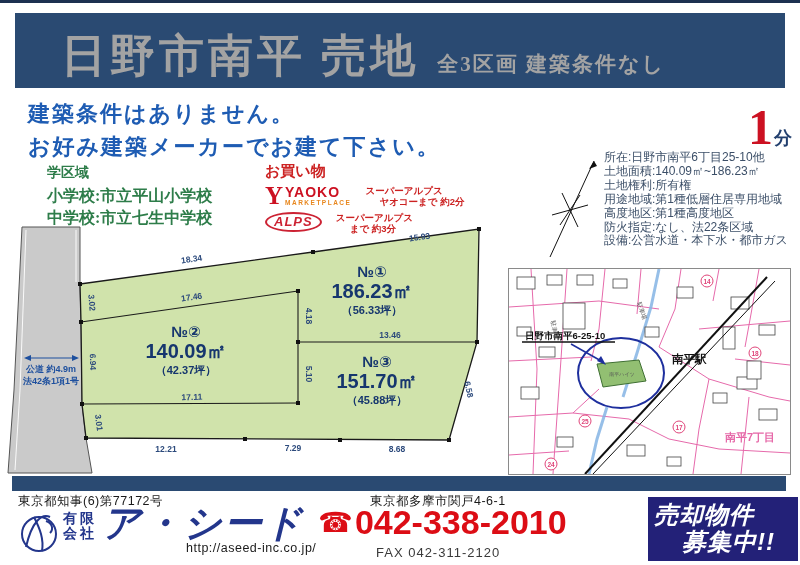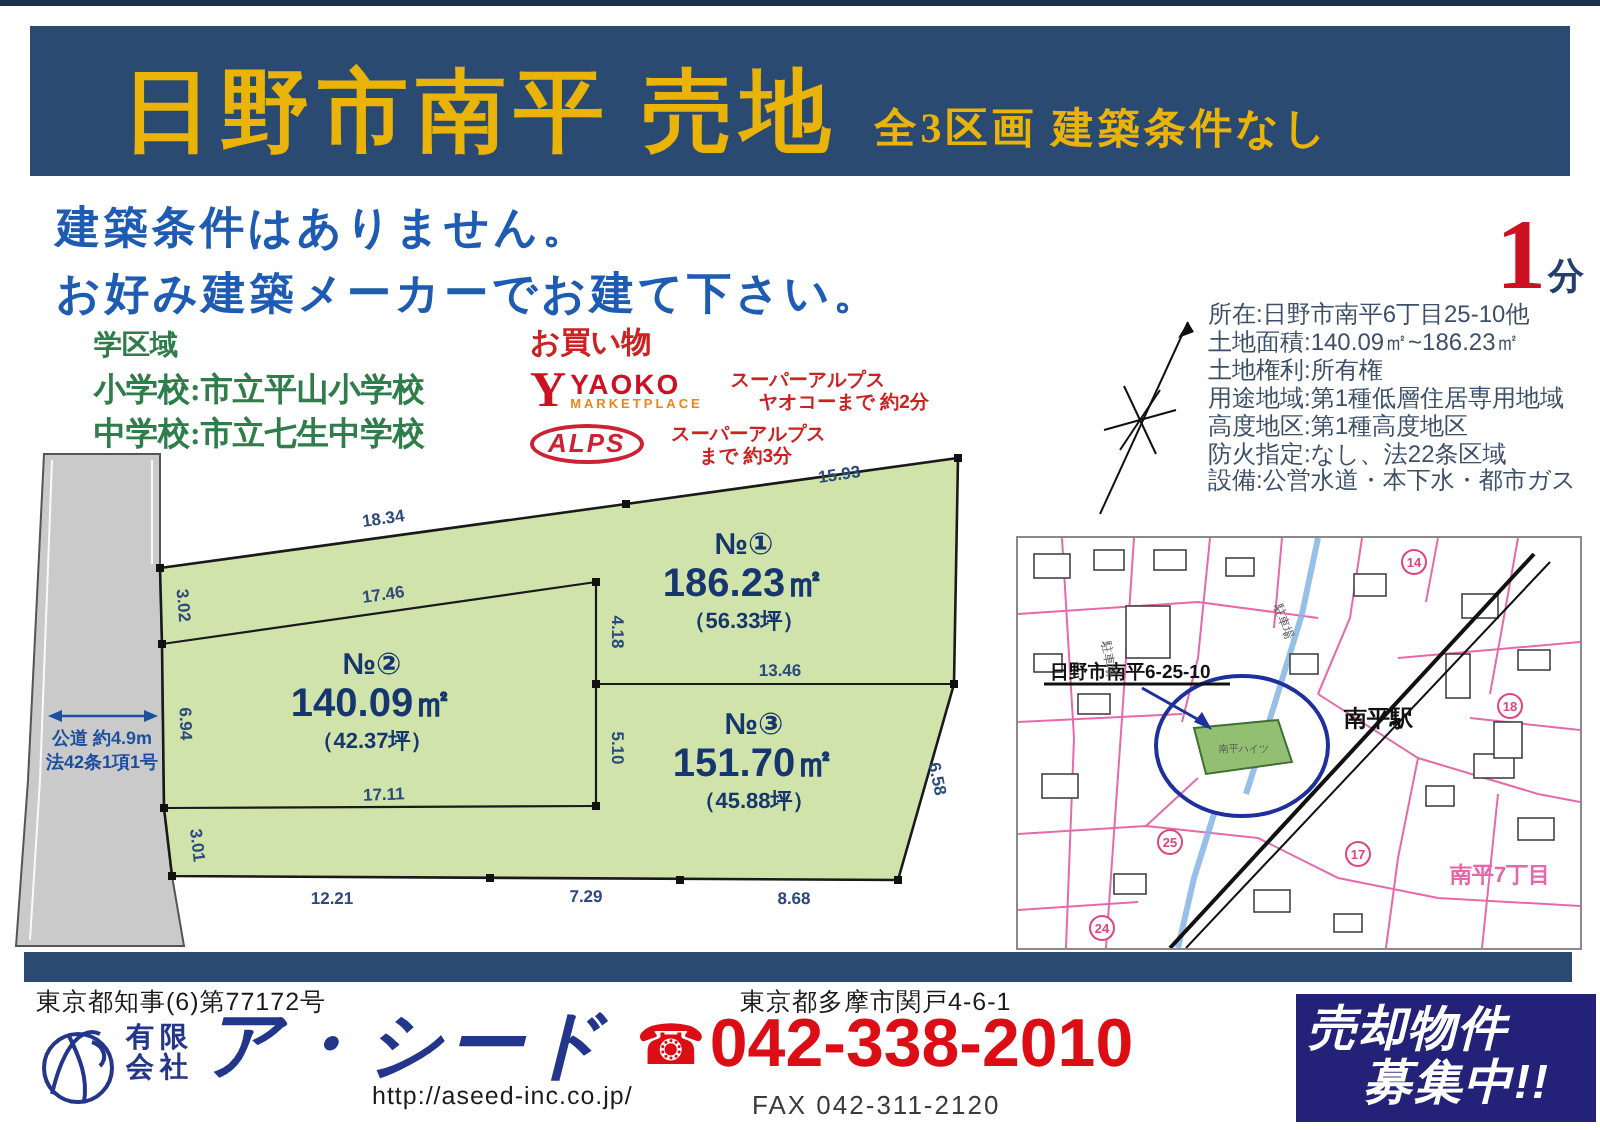--- a/index.html
+++ b/index.html
@@ -1,21 +1,21 @@
 <!DOCTYPE html>
 <html><head>
 <meta charset="utf-8">
 <style>
   html,body{margin:0;padding:0;background:#e8e8e8;}
   .page{position:relative;width:800px;height:565px;background:#ffffff;overflow:hidden;
         font-family:"Liberation Sans","DejaVu Sans",sans-serif;}
   .abs{position:absolute;}
   .top-strip{left:0;top:0;width:800px;height:3px;background:#1c3150;}
   .header{left:15px;top:13px;width:770px;height:75px;background:#2a4a72;display:flex;
-          align-items:flex-end;padding:0 0 9px 46px;box-sizing:border-box;color:#eab308;
+          align-items:flex-end;padding:0 0 9px 46px;box-sizing:border-box;color:#a3a3a3;
           font-family:"Liberation Serif","DejaVu Serif",serif;}
   .header .title{font-size:45px;font-weight:bold;letter-spacing:4px;line-height:1;}
   .header .subtitle{font-size:21px;font-weight:bold;letter-spacing:2px;margin-left:18px;
           margin-bottom:4px;line-height:1;}
   .catch{left:28px;top:97px;color:#1e5cb3;font-family:"Liberation Serif","DejaVu Serif",serif;
          font-weight:bold;font-size:22px;line-height:33px;letter-spacing:2px;}
   .station{top:102px;right:8px;display:flex;align-items:baseline;color:#223f6e;
            font-family:"Liberation Serif","DejaVu Serif",serif;font-weight:bold;}
   .station .pre{font-size:24px;letter-spacing:1px;}
   .station .min{font-size:50px;color:#cc1122;line-height:1;margin:0 1px;}

